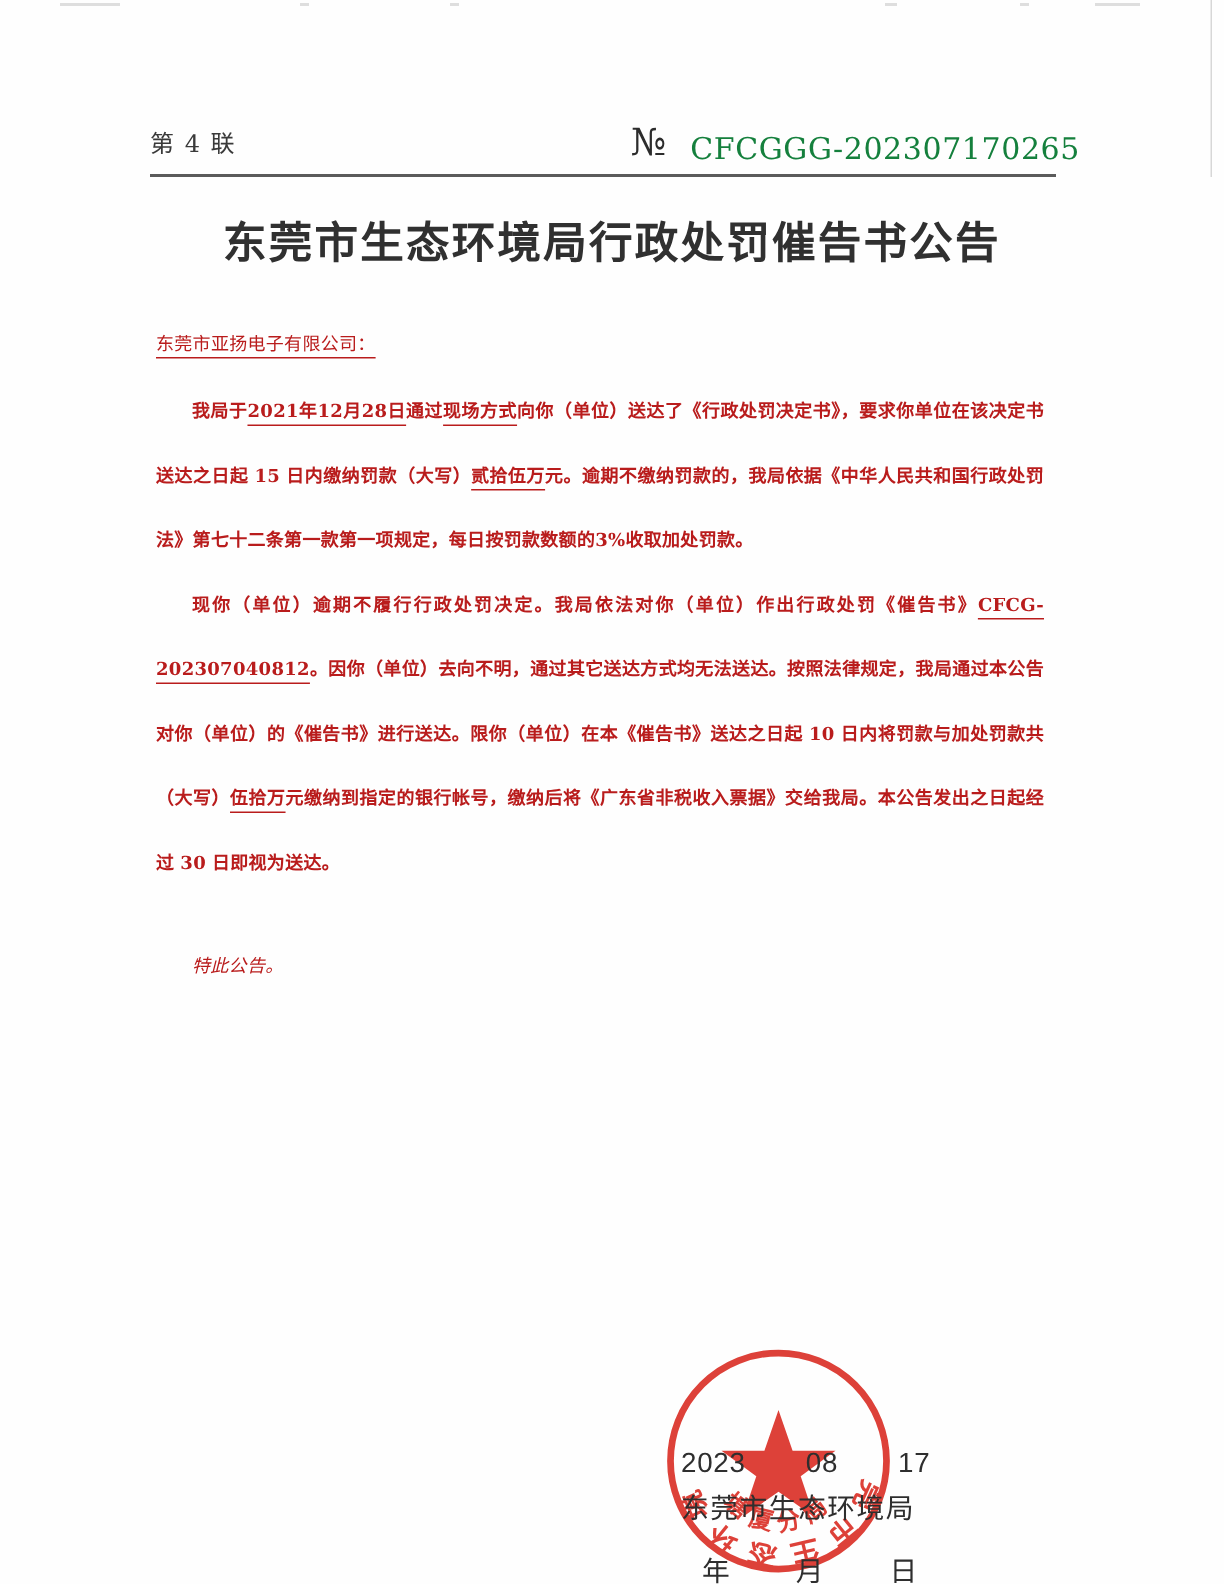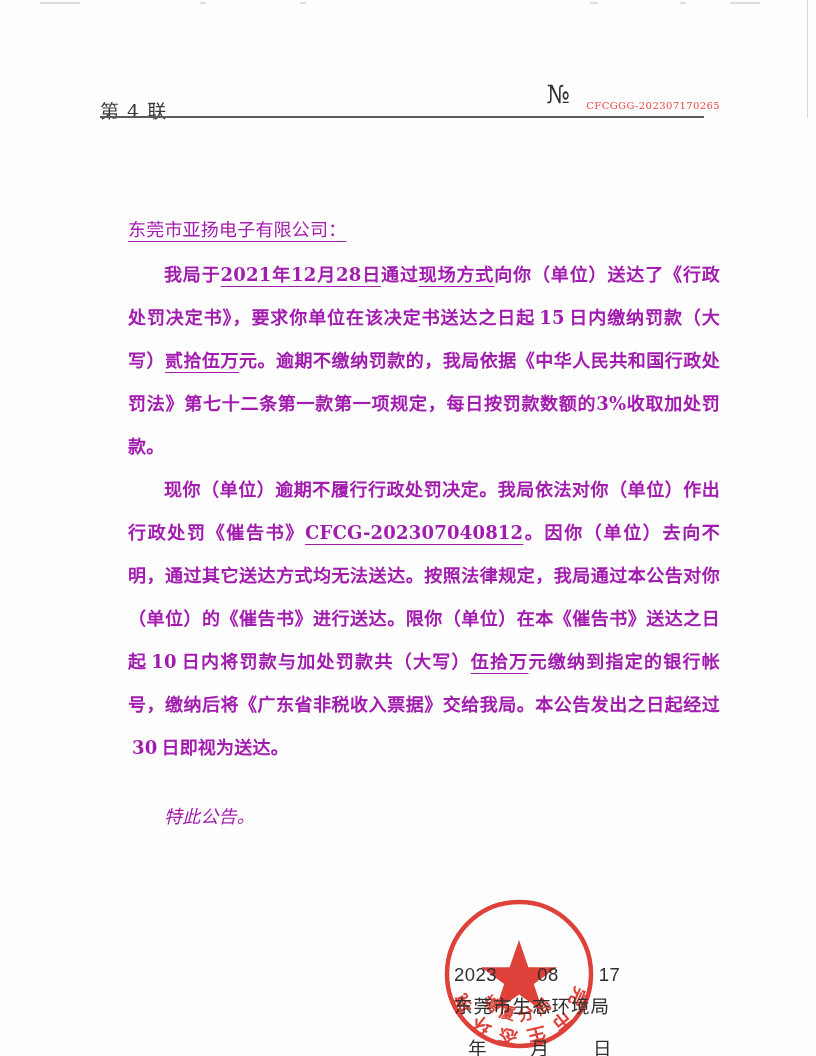--- a/index.html
+++ b/index.html
@@ -40,22 +40,22 @@
   .header {
     position: absolute;
     top: 82px;
     left: 100px;
     width: 620px;
     height: 40px;
   }
   .header-left {
     position: absolute;
     left: 0;
-    top: 14px;
-    font-size: 19px;
+    top: 0;
+    font-size: 16px;
     letter-spacing: 1px;
     white-space: nowrap;
     color: #3a3a3a;
   }
   .header-right {
     position: absolute;
     right: 0;
     top: -2px;
     display: flex;
     align-items: flex-end;
@@ -63,26 +63,26 @@
   }
   .numero {
     font-size: 25px;
     line-height: 1;
     color: #2c2c2c;
     font-family: "DejaVu Serif", "Liberation Serif", serif;
     position: relative;
     top: 2px;
   }
   .doc-serial {
-    font-size: 10px;
+    font-size: 20px;
     letter-spacing: 0.4px;
     margin-left: 16px;
     position: relative;
     top: 6px;
-    color: #ef4444;
+    color: #15803d;
     font-family: "DejaVu Serif", "Liberation Serif", serif;
   }
   .header-rule {
     position: absolute;
     top: 116px;
     left: 100px;
     width: 604px;
     height: 2px;
     background: #5b5b5b;
   }
@@ -98,27 +98,27 @@
     font-weight: bold;
     letter-spacing: 1.5px;
     color: #303030;
     font-family: "DejaVu Serif", "Liberation Serif", serif;
   }
 
   
   .body-block {
     position: absolute;
     top: 208px;
-    left: 128px;
+    left: 104px;
     width: 592px;
-    font-size: 18px;
+    font-size: 12px;
     line-height: 43px;
     letter-spacing: 0.2px;
     text-align: justify;
-    color: #a21caf;
+    color: #b91c1c;
   }
   .addressee {
     margin: 0 0 2px 0;
     text-decoration: underline;
     text-underline-offset: 5px;
     display: inline-block;
   }
   .para {
     margin: 0;
     text-indent: 2em;
@@ -206,20 +206,21 @@
 
   <div class="header">
     <div class="header-left">第 4 联</div>
     <div class="header-right">
       <span class="numero">№</span>
       <span class="doc-serial">CFCGGG-202307170265</span>
     </div>
   </div>
   <div class="header-rule"></div>
 
+  <div class="doc-title">东莞市生态环境局行政处罚催告书公告</div>
 
   <div class="body-block">
 
     <div>
       <span class="addressee">东莞市亚扬电子有限公司：</span>
     </div>
 
     <p class="para"><span>我局于</span><span class="u latin">2021年12月28日</span><span>通过</span><span class="u">现场方式</span><span>向你（单位）送达了《行政处罚决定书》，要求你单位在该决定书送达之日起</span><span class="spaced-num">15</span><span>日内缴纳罚款（大写）</span><span class="u">贰拾伍万</span><span>元。逾期不缴纳罚款的，我局依据《中华人民共和国行政处罚法》第七十二条第一款第一项规定，每日按罚款数额的3%收取加处罚款。</span></p>
 
     <p class="para"><span>现你（单位）逾期不履行行政处罚决定。我局依法对你（单位）作出行政处罚《催告书》</span><span class="u latin">CFCG-202307040812</span><span>。因你（单位）去向不明，通过其它送达方式均无法送达。按照法律规定，我局通过本公告对你（单位）的《催告书》进行送达。限你（单位）在本《催告书》送达之日起</span><span class="spaced-num">10</span><span>日内将罚款与加处罚款共（大写）</span><span class="u">伍拾万</span><span>元缴纳到指定的银行帐号，缴纳后将《广东省非税收入票据》交给我局。本公告发出之日起经过</span><span class="spaced-num">30</span><span>日即视为送达。</span></p>

